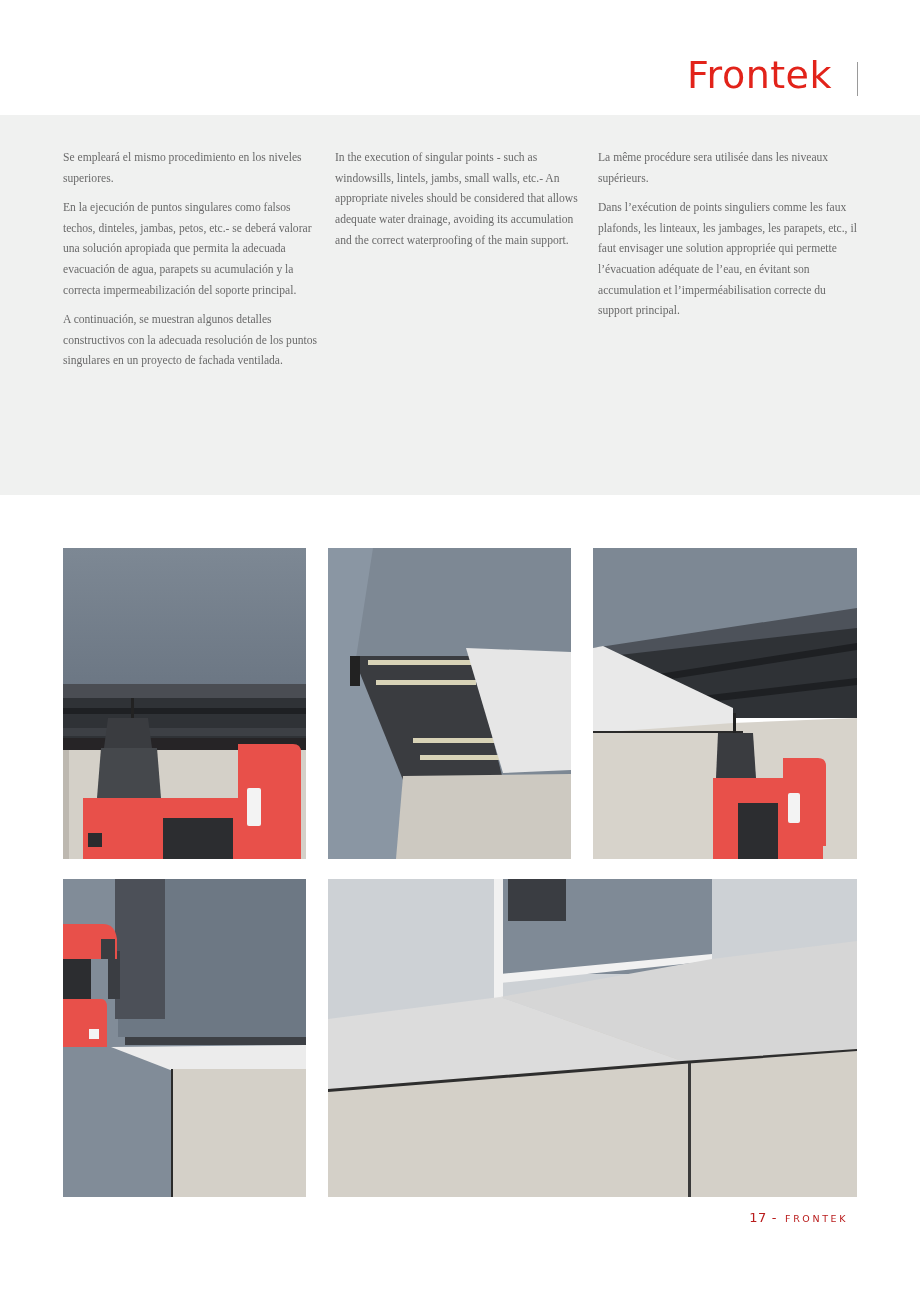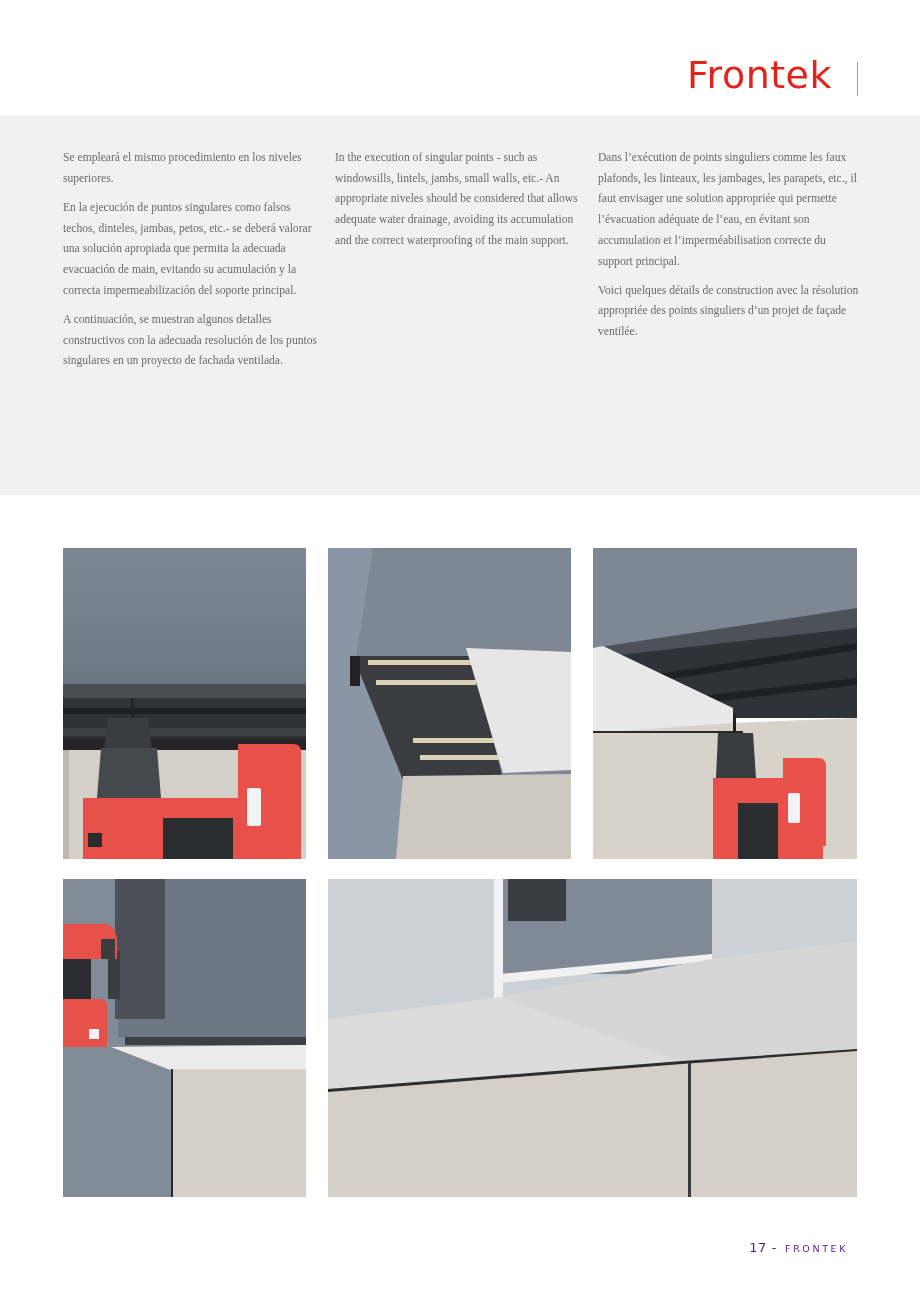--- a/index.html
+++ b/index.html
@@ -13,45 +13,45 @@
   .col1 { left: 63px; }
   .col2 { left: 335px; }
   .col3 { left: 598px; width: 265px; }
   .photo { position: absolute; overflow: hidden; }
   .p1 { left: 63px; top: 548px; width: 243px; height: 311px; }
   .p2 { left: 328px; top: 548px; width: 243px; height: 311px; }
   .p3 { left: 593px; top: 548px; width: 264px; height: 311px; }
   .p4 { left: 63px; top: 879px; width: 243px; height: 318px; }
   .p5 { left: 328px; top: 879px; width: 529px; height: 318px; }
   .photo svg { display: block; width: 100%; height: 100%; }
-  .footer { position: absolute; right: 72px; top: 1237px; font-family: "DejaVu Sans", sans-serif; color: #4c1d95; }
+  .footer { position: absolute; right: 72px; top: 1207px; font-family: "DejaVu Sans", sans-serif; color: #b91c1c; }
   .footer .num { font-size: 13px; letter-spacing: 0.5px; }
   .footer .brand { font-size: 9.5px; letter-spacing: 2.6px; margin-left: 3px; }
 </style>
 </head>
 <body>
 
 <div class="header">
   <div class="logo">Frontek</div>
   <div class="logo-bar"></div>
 </div>
 
 <div class="text-band"></div>
 
 <div class="col col1">
   <p>Se empleará el mismo procedimiento en los niveles superiores.</p>
-  <p>En la ejecución de puntos singulares como falsos techos, dinteles, jambas, petos, etc.- se deberá valorar una solución apropiada que permita la adecuada evacuación de main, evitando su acumulación y la correcta impermeabilización del soporte principal.</p>
+  <p>En la ejecución de puntos singulares como falsos techos, dinteles, jambas, petos, etc.- se deberá valorar una solución apropiada que permita la adecuada evacuación de agua, parapets su acumulación y la correcta impermeabilización del soporte principal.</p>
   <p>A continuación, se muestran algunos detalles constructivos con la adecuada resolución de los puntos singulares en un proyecto de fachada ventilada.</p>
 </div>
 <div class="col col2">
   <p>In the execution of singular points - such as windowsills, lintels, jambs, small walls, etc.- An appropriate niveles should be considered that allows adequate water drainage, avoiding its accumulation and the correct waterproofing of the main support.</p>
 </div>
 <div class="col col3">
+  <p>La même procédure sera utilisée dans les niveaux supérieurs.</p>
   <p>Dans l’exécution de points singuliers comme les faux plafonds, les linteaux, les jambages, les parapets, etc., il faut envisager une solution appropriée qui permette l’évacuation adéquate de l’eau, en évitant son accumulation et l’imperméabilisation correcte du support principal.</p>
-  <p>Voici quelques détails de construction avec la résolution appropriée des points singuliers d’un projet de façade ventilée.</p>
 </div>
 
 <div class="photo p1">
   <svg viewBox="0 0 243 311" preserveAspectRatio="none">
     <defs>
       <linearGradient id="g1" x1="0" y1="0" x2="0" y2="1">
           <stop offset="0" stop-color="#7d8894"></stop>
           <stop offset="1" stop-color="#6c7784"></stop>
         </linearGradient>
     </defs>

